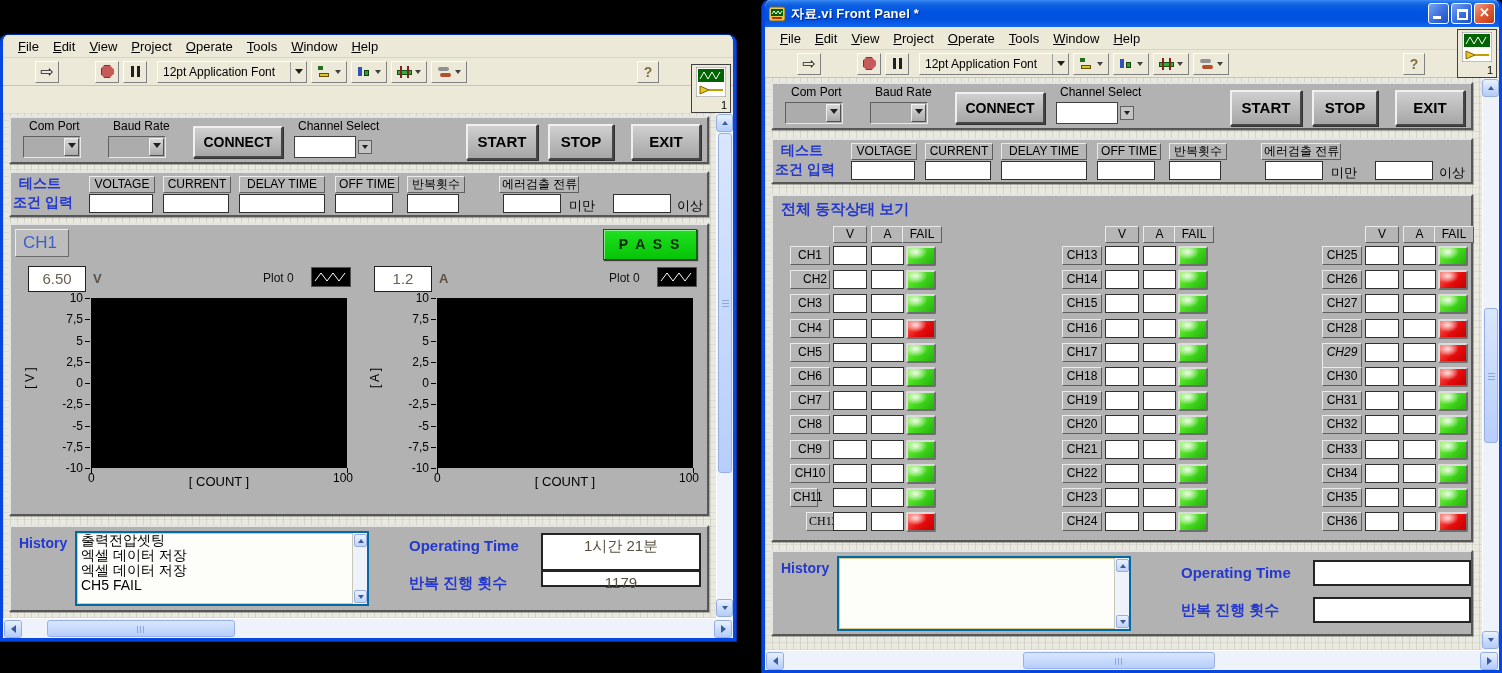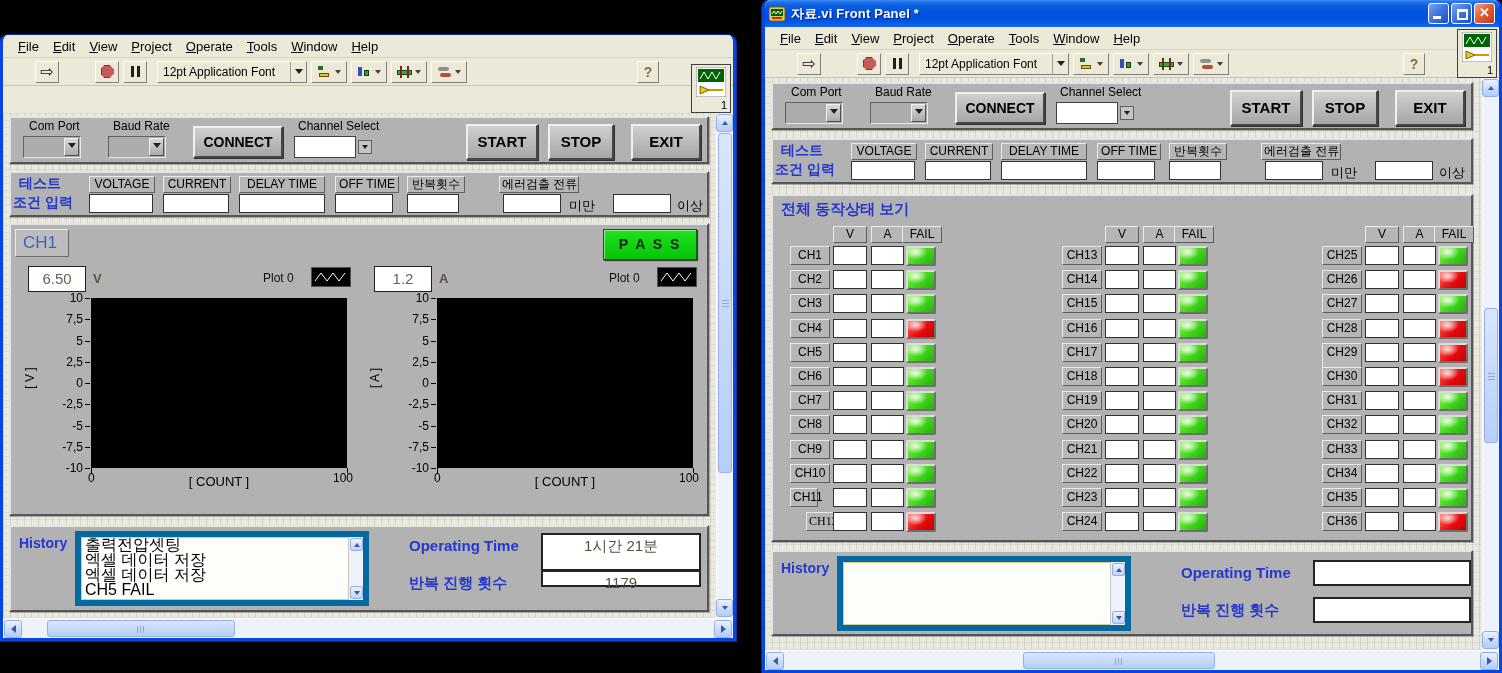--- a/index.html
+++ b/index.html
@@ -97,22 +97,22 @@
   .status-col { position:absolute; top:30px; width:150px; height:315px; }
   .ch-lbl { left:0; width:40px; }
   .led { position:absolute; width:30px; height:20px; border:2px solid;
     border-color:#DCDCDC #6E6E6E #6E6E6E #DCDCDC; border-radius:2px; }
   .led-pass { background:radial-gradient(ellipse at 30% 25%, rgba(255,255,255,.9), rgba(255,255,255,0) 45%),
     linear-gradient(135deg,#8CEF54 0%,#46DB1E 45%,#23B20B 100%); }
   .led-fail { background:radial-gradient(ellipse at 30% 25%, rgba(255,255,255,.85), rgba(255,255,255,0) 42%),
     linear-gradient(135deg,#FF6A5E 0%,#E60C0C 55%,#C40000 100%); }
 
   
-  .listbox { position:absolute; background:#FDFDFA; border:6px solid #0369a1;
-    box-shadow:inset 0 0 0 1px #D9CC92; font-size:16px; overflow:hidden; }
+  .listbox { position:absolute; background:#FDFDFA; border:2px solid #0369a1;
+    box-shadow:inset 0 0 0 1px #D9CC92; font-size:14px; overflow:hidden; }
   .history-entry { padding:0 4px; line-height:15px; white-space:nowrap; }
   .valbox { position:absolute; background:#fff; border:2px solid #242424; font-size:15px;
     color:#57503F; text-align:center; }
   .list-sb { position:absolute; top:0; bottom:0; right:0; width:15px; background:#EEF2FB;
     border-left:1px solid #C8C8B8; }
   .list-sb .sbtn { position:absolute; left:1px; width:13px; height:13px; border-radius:2px;
     background:linear-gradient(180deg,#EAF2FE,#BFD4FA); border:1px solid #98AEE2;
     display:flex; align-items:center; justify-content:center; }
   .tri-up { width:0;height:0;border:3px solid transparent;border-bottom:4px solid #3C5A9C;margin-bottom:3px; }
   .tri-down { width:0;height:0;border:3px solid transparent;border-top:4px solid #3C5A9C;margin-top:3px; }
@@ -514,21 +514,21 @@
     <div class="box" style="left:6px;top:116px;width:702px;height:348px">
       <span class="status-title blbl">전체 동작상태 보기</span>
       <div class="status-col" style="left:17px">
           <span class="raised-lbl" style="left: 43px; top: 0px; min-width: 34px;">V</span>
           <span class="raised-lbl" style="left: 81px; top: 0px; min-width: 33px;">A</span>
           <span class="raised-lbl" style="left: 112px; top: 0px; min-width: 40px;">FAIL</span>
           <span class="raised-lbl ch-lbl" style="left: 0px; top: 20px; width: 40px; height: 19px; line-height: 17px;">CH1</span>
           <span class="winput" style="left: 43px; top: 20px; width: 34px; height: 19px;"></span>
           <span class="winput" style="left: 81px; top: 20px; width: 33px; height: 19px;"></span>
           <span class="led led-pass" style="left: 116px; top: 20px;"></span>
-          <span class="raised-lbl ch-lbl" style="left: 0px; top: 44.2px; width: 40px; height: 19px; line-height: 17px;">CH2</span>
+          <span class="raised-lbl ch-lbl" style="left: 0px; top: 44.2px; width: 40px; height: 19px; line-height: 17px; text-align: right;">CH2</span>
           <span class="winput" style="left: 43px; top: 44.2px; width: 34px; height: 19px;"></span>
           <span class="winput" style="left: 81px; top: 44.2px; width: 33px; height: 19px;"></span>
           <span class="led led-pass" style="left: 116px; top: 44.2px;"></span>
           <span class="raised-lbl ch-lbl" style="left: 0px; top: 68.4px; width: 40px; height: 19px; line-height: 17px;">CH3</span>
           <span class="winput" style="left: 43px; top: 68.4px; width: 34px; height: 19px;"></span>
           <span class="winput" style="left: 81px; top: 68.4px; width: 33px; height: 19px;"></span>
           <span class="led led-pass" style="left: 116px; top: 68.4px;"></span>
           <span class="raised-lbl ch-lbl" style="left: 0px; top: 92.6px; width: 40px; height: 19px; line-height: 17px;">CH4</span>
           <span class="winput" style="left: 43px; top: 92.6px; width: 34px; height: 19px;"></span>
           <span class="winput" style="left: 81px; top: 92.6px; width: 33px; height: 19px;"></span>
@@ -632,21 +632,21 @@
           <span class="winput" style="left: 81px; top: 44.2px; width: 33px; height: 19px;"></span>
           <span class="led led-fail" style="left: 116px; top: 44.2px;"></span>
           <span class="raised-lbl ch-lbl" style="left: 0px; top: 68.4px; width: 40px; height: 19px; line-height: 17px;">CH27</span>
           <span class="winput" style="left: 43px; top: 68.4px; width: 34px; height: 19px;"></span>
           <span class="winput" style="left: 81px; top: 68.4px; width: 33px; height: 19px;"></span>
           <span class="led led-pass" style="left: 116px; top: 68.4px;"></span>
           <span class="raised-lbl ch-lbl" style="left: 0px; top: 92.6px; width: 40px; height: 19px; line-height: 17px;">CH28</span>
           <span class="winput" style="left: 43px; top: 92.6px; width: 34px; height: 19px;"></span>
           <span class="winput" style="left: 81px; top: 92.6px; width: 33px; height: 19px;"></span>
           <span class="led led-fail" style="left: 116px; top: 92.6px;"></span>
-          <span class="raised-lbl ch-lbl" style="left: 0px; top: 116.8px; width: 40px; height: 27px; line-height: 17px;">CH29</span>
+          <span class="raised-lbl ch-lbl" style="left: 0px; top: 116.8px; width: 40px; height: 27px; line-height: 17px; font-style: italic;">CH29</span>
           <span class="winput" style="left: 43px; top: 116.8px; width: 34px; height: 19px;"></span>
           <span class="winput" style="left: 81px; top: 116.8px; width: 33px; height: 19px;"></span>
           <span class="led led-fail" style="left: 116px; top: 116.8px;"></span>
           <span class="raised-lbl ch-lbl" style="left: 0px; top: 141px; width: 40px; height: 19px; line-height: 17px;">CH30</span>
           <span class="winput" style="left: 43px; top: 141px; width: 34px; height: 19px;"></span>
           <span class="winput" style="left: 81px; top: 141px; width: 33px; height: 19px;"></span>
           <span class="led led-fail" style="left: 116px; top: 141px;"></span>
           <span class="raised-lbl ch-lbl" style="left: 0px; top: 165.2px; width: 40px; height: 19px; line-height: 17px;">CH31</span>
           <span class="winput" style="left: 43px; top: 165.2px; width: 34px; height: 19px;"></span>
           <span class="winput" style="left: 81px; top: 165.2px; width: 33px; height: 19px;"></span>

